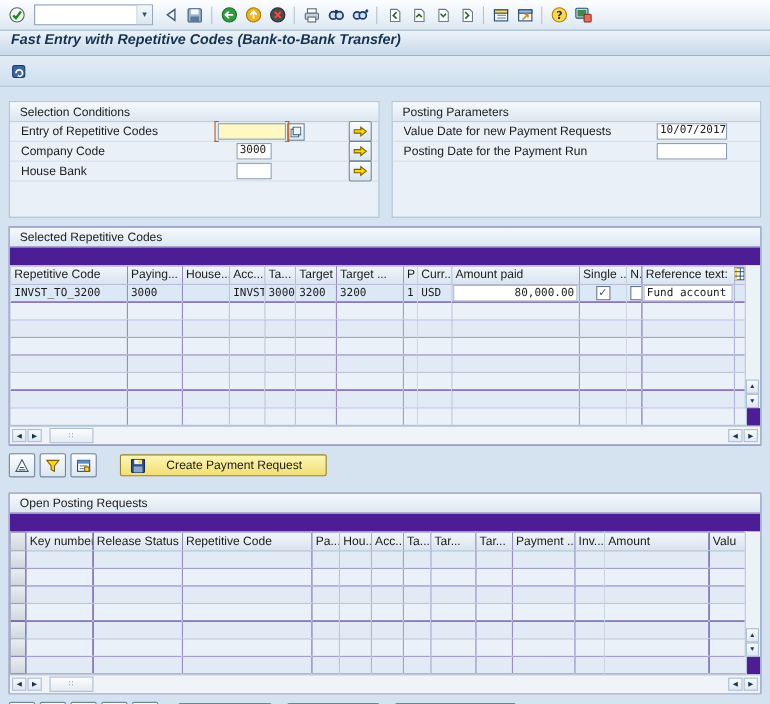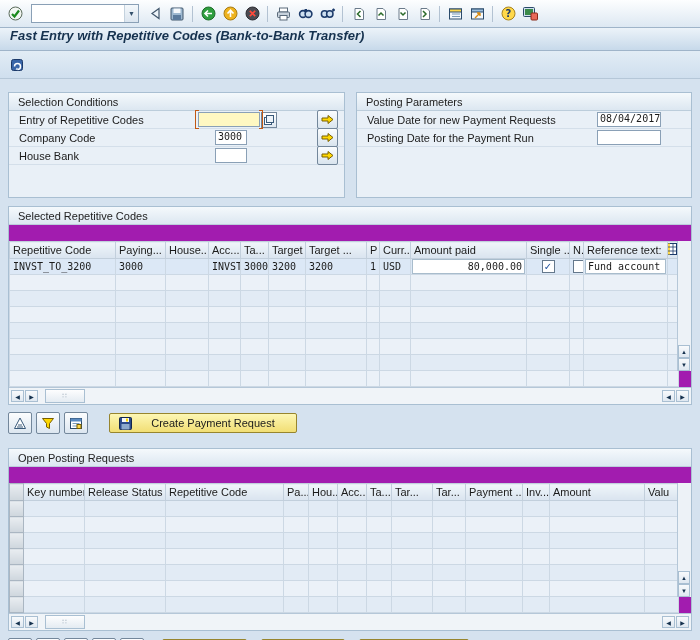--- a/index.html
+++ b/index.html
@@ -25,21 +25,21 @@
   .frow{height:17px;display:flex;align-items:center;border-bottom:1px solid #d4dfea;}
   .frow .lbl{padding-left:10px;flex:1;}
   .field{height:13px;border:1px solid #8aa0b6;background:#fff;font-family:"DejaVu Sans Mono",monospace;font-size:10px;padding:0 2px;box-sizing:content-box;}
   .f-yellow{background:#fff8c2;position:relative;}
   .focus-wrap{position:relative;display:flex;align-items:center;}
   .focus-wrap::before{content:"";position:absolute;left:-3px;top:-2px;bottom:-2px;width:3px;border:1px solid #c25812;border-right:none;}
   .focus-wrap::after{content:"";position:absolute;right:-3px;top:-2px;bottom:-2px;width:3px;border:1px solid #c25812;border-left:none;}
   .mcbtn{width:14px;height:14px;margin-left:1px;border:1px solid #73879b;background:linear-gradient(#fff,#dfe8f0);display:flex;align-items:center;justify-content:center;}
   .arrbtn{width:19px;height:17px;margin-right:6px;border:1px solid #73879b;border-radius:2px;background:linear-gradient(#fbfdfe,#d9e4ee);display:flex;align-items:center;justify-content:center;}
   
-  .gridgroup{margin:8px 8px 0 8px;border:1px solid #a9bfd2;background:#a21caf;position:relative;}
+  .gridgroup{margin:8px 8px 0 8px;border:1px solid #a9bfd2;background:#4c1d95;position:relative;}
   .gridwrap{position:relative;padding-right:13px;}
   table.grid{border-collapse:collapse;table-layout:fixed;width:669px;margin-top:16px;}
   table.grid th{height:16px;background:linear-gradient(#f0f5fa,#d9e4ef);border:1px solid #c2cfdc;font-weight:normal;text-align:left;padding:0 3px;white-space:nowrap;overflow:hidden;font-size:11px;position:relative;}
   table.grid td{height:15px;border:1px solid #ccd8e4;padding:0 3px;white-space:nowrap;overflow:hidden;font-family:"DejaVu Sans Mono",monospace;font-size:10px;}
   table.grid tbody tr:nth-child(odd){background:#e2ebf5;}
   table.grid tbody tr:nth-child(even){background:#ebf1f8;}
   table.grid tbody tr.datarow{background:#dce8f6;}
   .cell-input{background:#fff;border:1px solid #a8bccc;height:13px;line-height:13px;margin:0 -2px;padding:0 2px;}
   .right{text-align:right;}
   .ref-cell{font-family:"Liberation Sans",sans-serif;font-size:11px;}
@@ -284,21 +284,21 @@
             </svg>
           </span>
       </span>
     </div>
   </div>
 
   <div class="groupbox gb-post">
     <div class="ghead">Posting Parameters</div>
     <div class="frow">
       <span class="lbl">Value Date for new Payment Requests</span>
-      <span class="field" style="width:58px;">08/04/2017</span>
+      <span class="field" style="width:58px;">10/07/2017</span>
       <span style="flex:0 0 30px;"></span>
     </div>
     <div class="frow">
       <span class="lbl">Posting Date for the Payment Run</span>
       <span class="field" style="width:58px;"></span>
       <span style="flex:0 0 30px;"></span>
     </div>
   </div>
 </div>
 

